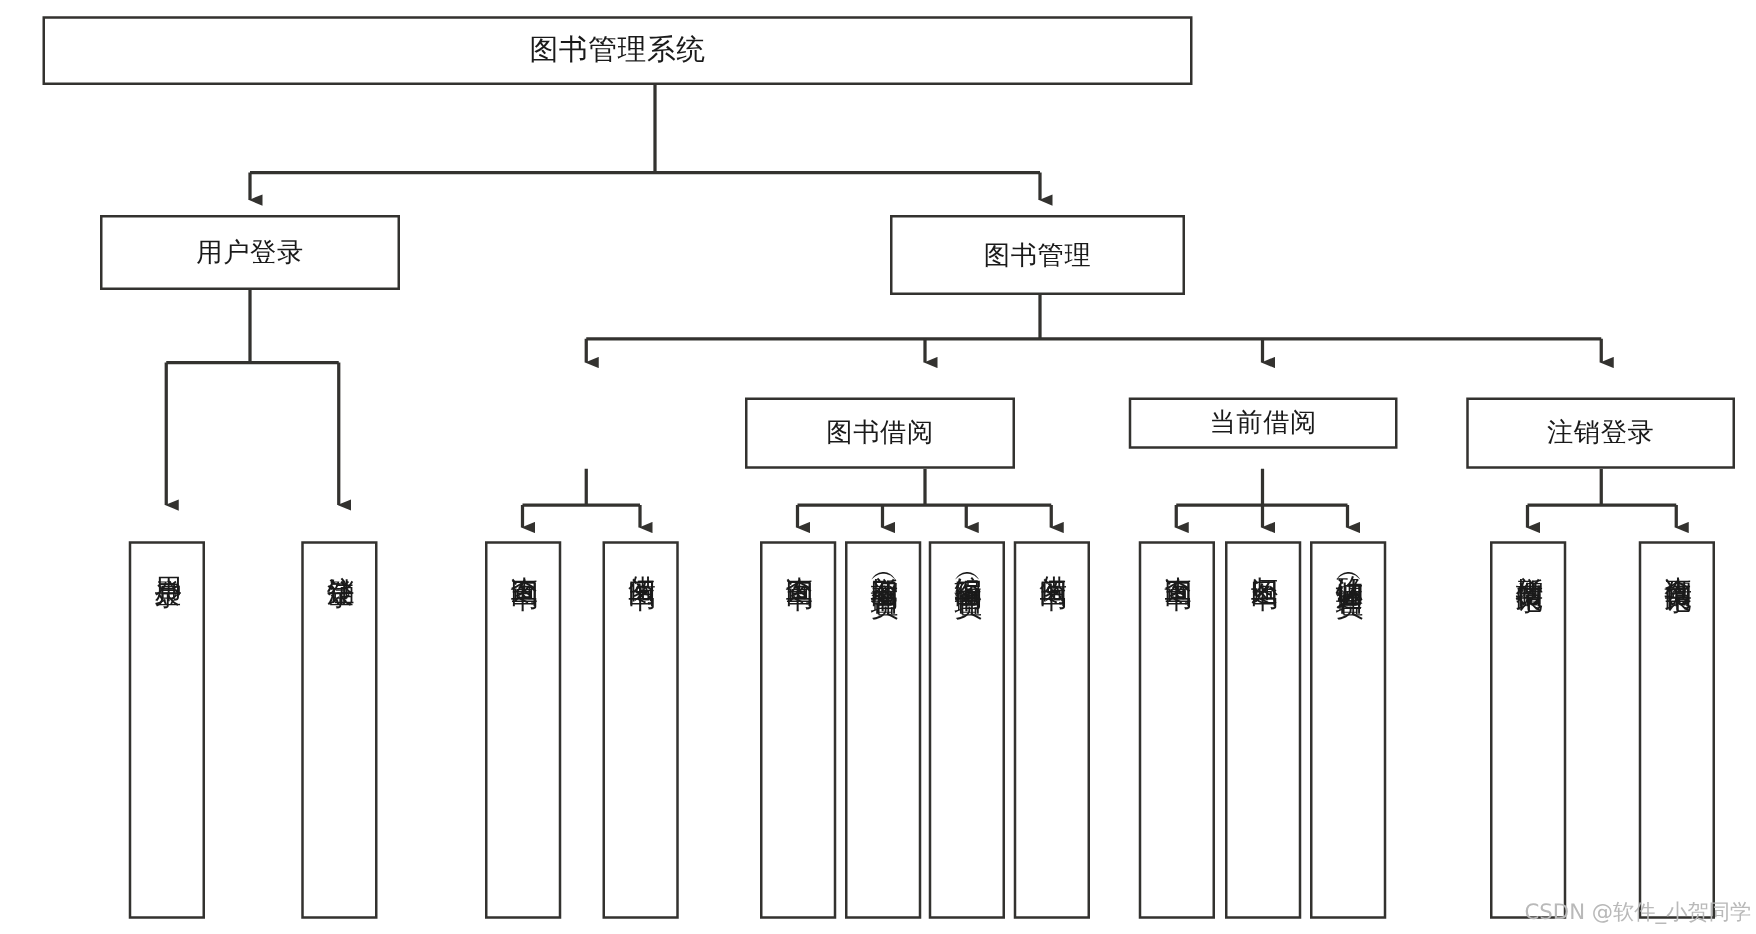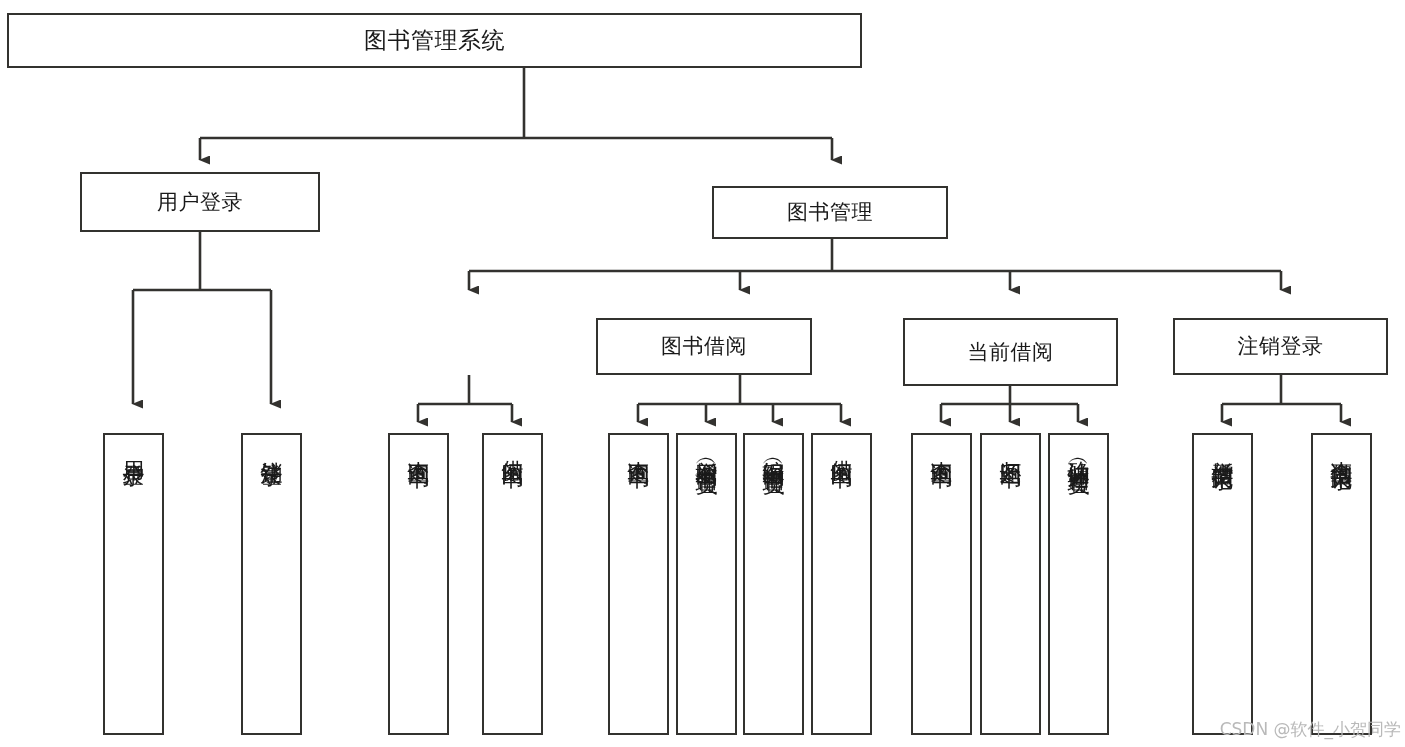--- a/index.html
+++ b/index.html
@@ -117,35 +117,35 @@
       <path d="M1010,404 L1010,422" marker-end="url(#arrowhead)"></path>
       <path d="M1078,404 L1078,422" marker-end="url(#arrowhead)"></path>
 
       <path d="M1281,375 L1281,404"></path>
       <path d="M1222,404 L1341,404"></path>
       <path d="M1222,404 L1222,422" marker-end="url(#arrowhead)"></path>
       <path d="M1341,404 L1341,422" marker-end="url(#arrowhead)"></path>
     </g>
   </svg>
 
-  <div class="node horiz" id="root-node" style="left:7px; top:13px; width:855px; height:55px;">
+  <div class="node horiz" id="root-node" style="left:34px; top:13px; width:920px; height:55px;">
     <span class="node-label">图书管理系统</span>
   </div>
 
   <div class="node horiz" style="left:80px; top:172px; width:240px; height:60px;">
     <span class="node-label">用户登录</span>
   </div>
-  <div class="node horiz" style="left:712px; top:186px; width:236px; height:53px;">
+  <div class="node horiz" style="left:712px; top:172px; width:236px; height:64px;">
     <span class="node-label">图书管理</span>
   </div>
 
   <div class="node horiz" style="left:596px; top:318px; width:216px; height:57px;">
     <span class="node-label">图书借阅</span>
   </div>
-  <div class="node horiz" style="left:903px; top:318px; width:215px; height:68px;">
+  <div class="node horiz" style="left:903px; top:318px; width:215px; height:41px;">
     <span class="node-label">当前借阅</span>
   </div>
   <div class="node horiz" style="left:1173px; top:318px; width:215px; height:57px;">
     <span class="node-label">注销登录</span>
   </div>
 
   <div class="node vert" style="left:103px; top:433px; width:61px; height:302px;">
     <span class="node-label">用户登录</span>
   </div>
   <div class="node vert" style="left:241px; top:433px; width:61px; height:302px;">

